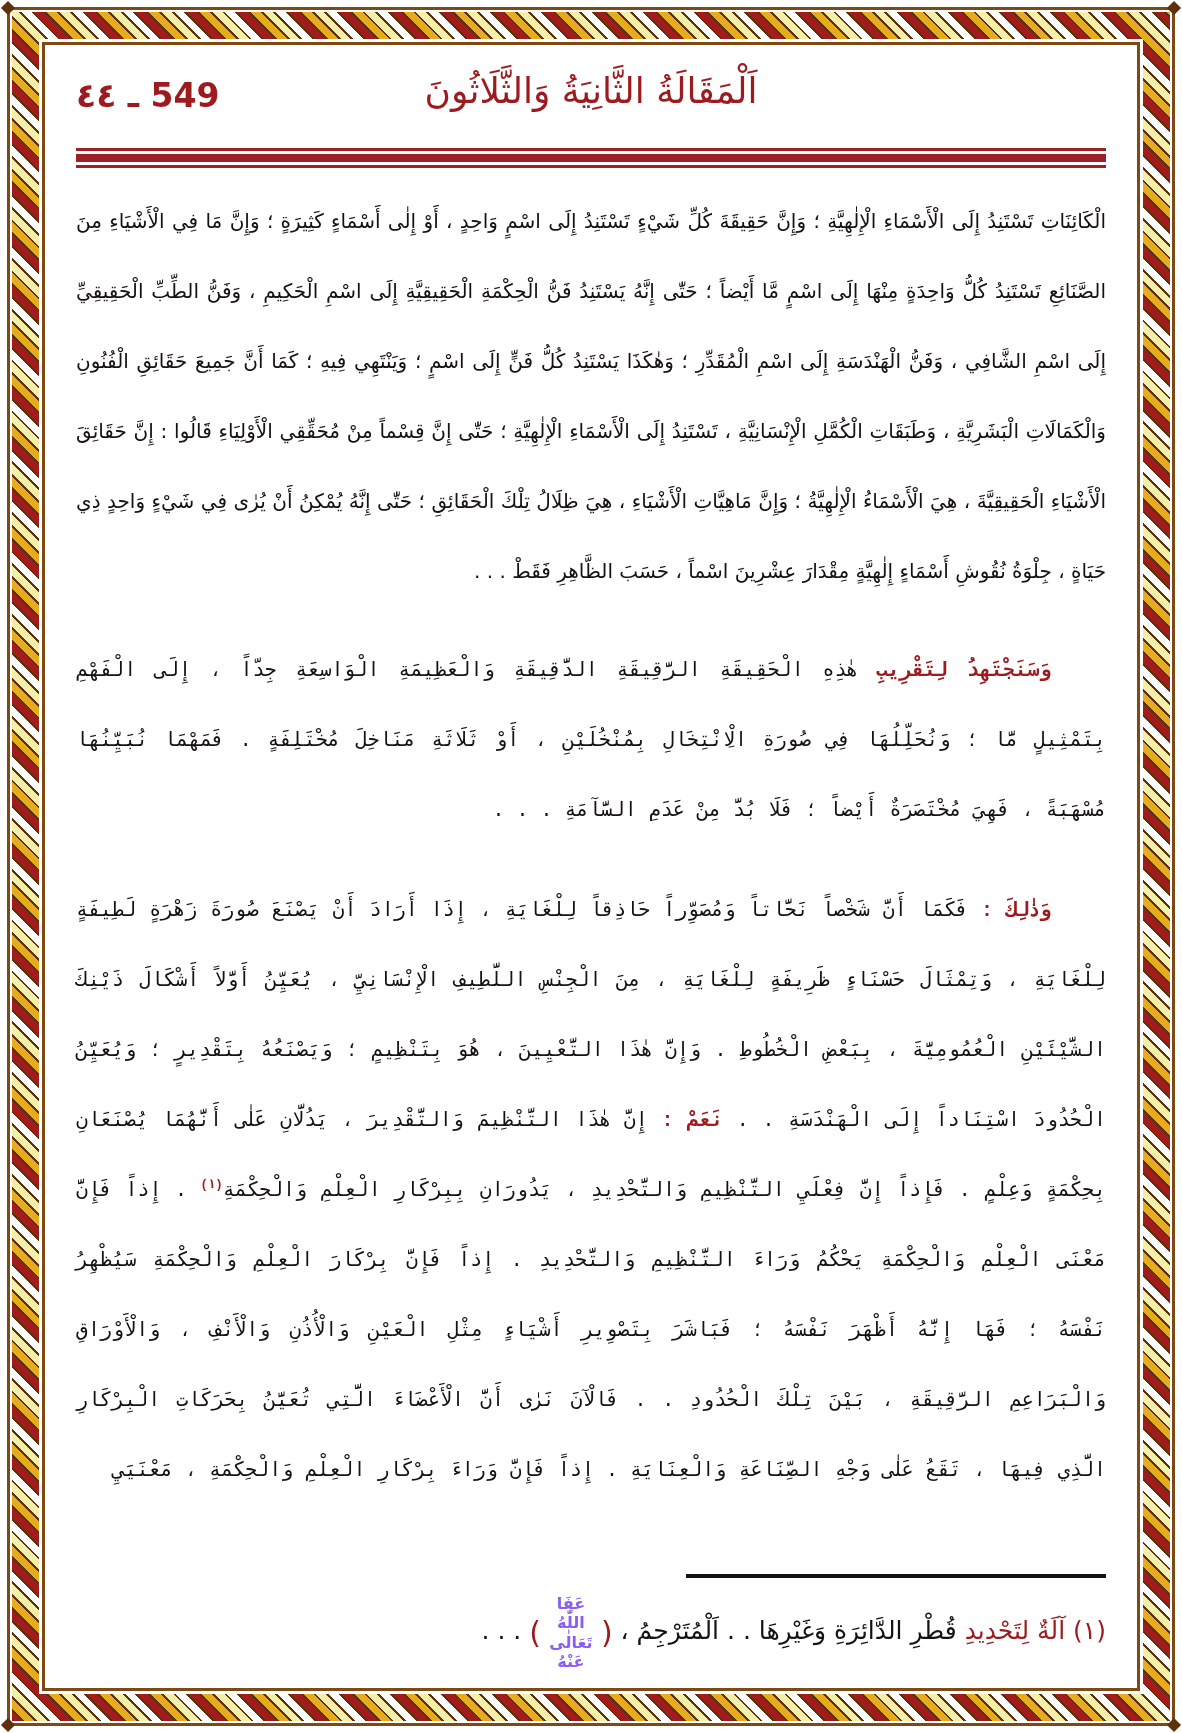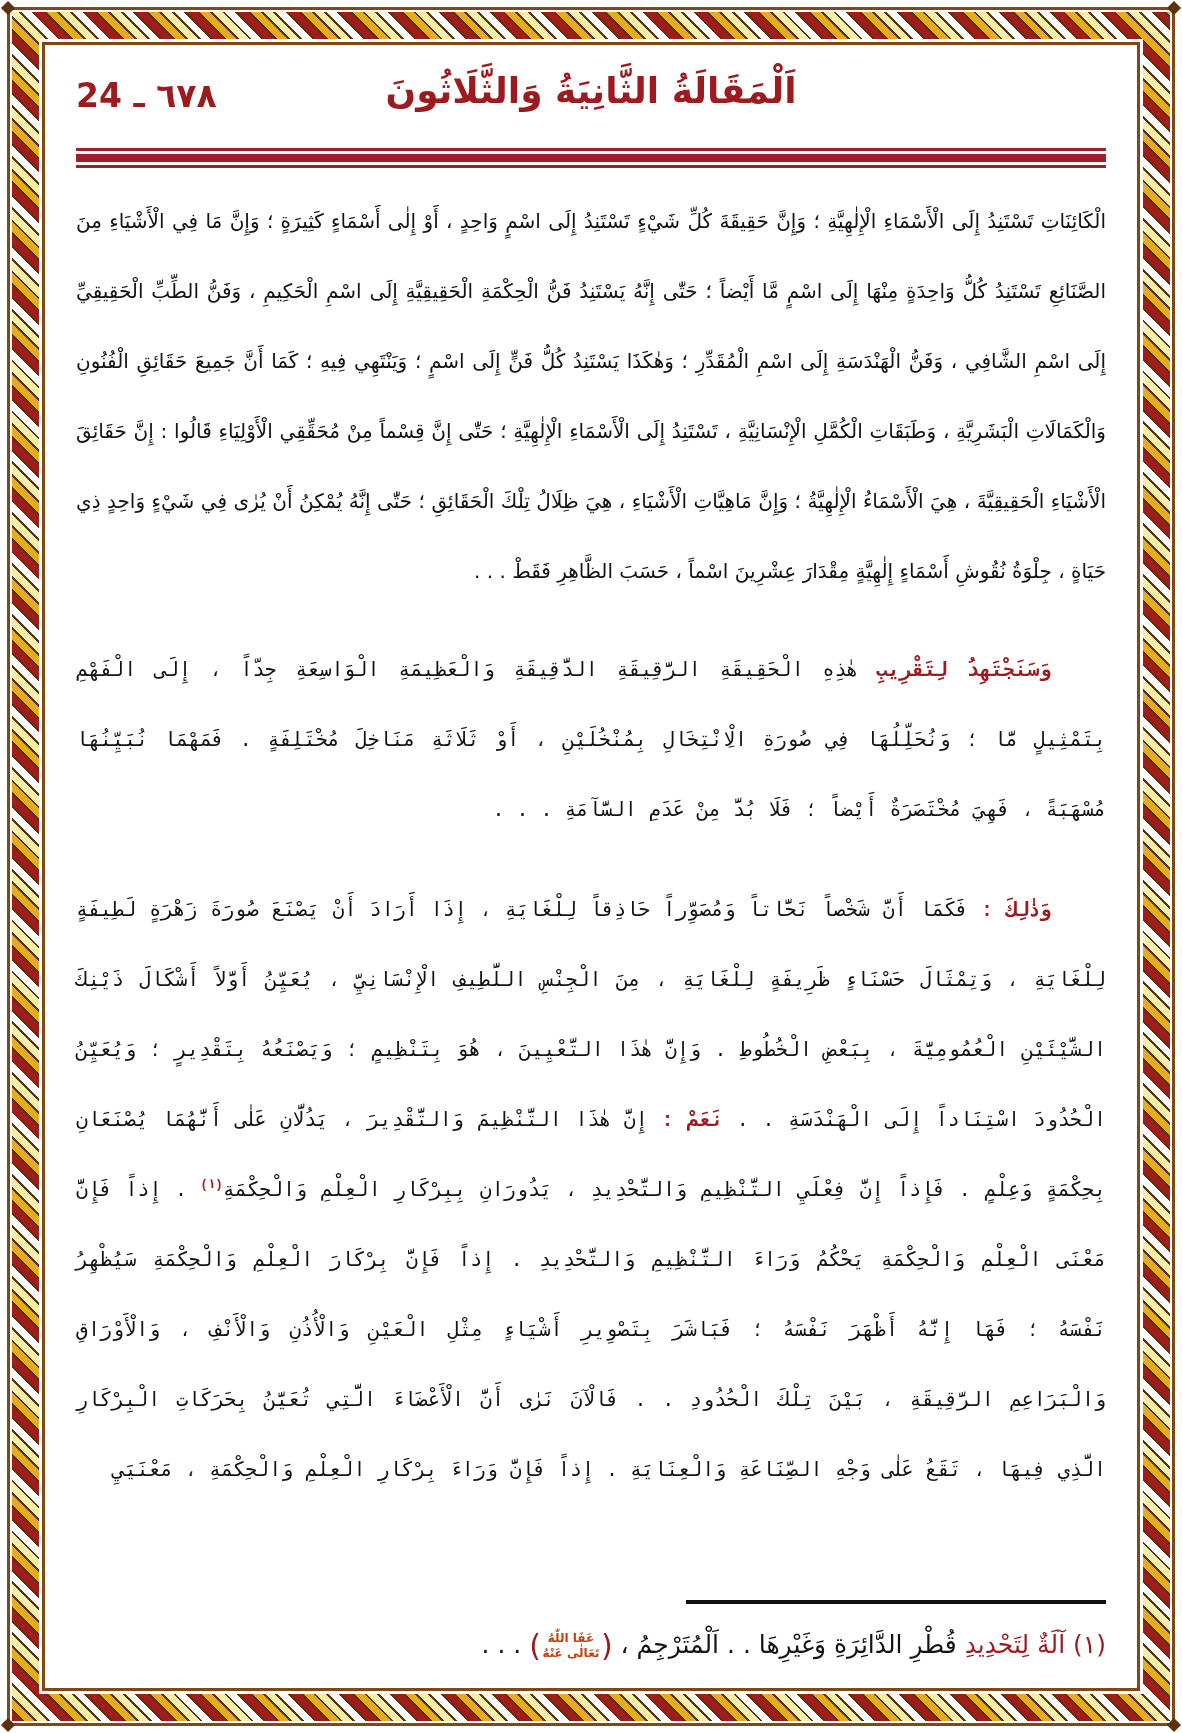--- a/index.html
+++ b/index.html
@@ -43,21 +43,21 @@
     padding:22px 14px 0 14px;
   }
   header{position:relative;height:68px;}
   .page-num{
     position:absolute;top:6px;left:0;   
     font-size:33px;font-weight:bold;color:#9d1b1f;
     letter-spacing:2px;
   }
   .title{
     margin:0;text-align:center;
-    font-size:36px;font-weight:bold;color:#9d1b1f;
+    font-size:36px;font-weight:normal;color:#9d1b1f;
   }
   .rule{margin-top:10px;}
   .rule .thin{height:3px;background:#9d2026;margin-bottom:3px;}
   .rule .thick{height:8px;background:#9d2026;margin-bottom:3px;}
 
   main{margin-top:18px;}
   p.para{
     margin:0;
     font-size:20px;
     line-height:70px;
@@ -85,42 +85,42 @@
   }
   .footnote{
     margin:0;text-align:left;
     direction:rtl;
     font-size:25px;line-height:1.7;color:#151311;
     text-align:right;
   }
   .footnote .red{color:#9d1b1f;font-weight:normal;}
   .seal-text{
     display:inline-block;width:60px;
-    font-size:12px;line-height:1.2;text-align:center;
-    color:#c2410c;font-weight:bold;vertical-align:middle;
+    font-size:16px;line-height:1.2;text-align:center;
+    color:#8b5cf6;font-weight:bold;vertical-align:middle;
   }
   .seal-paren{color:#9d1b1f;font-size:30px;vertical-align:middle;font-weight:normal;}
 </style>
 </head>
 <body>
 
 <div class="page">
 
   <div class="frame-outer"></div>
   <div class="frame-band"></div>
   <div class="frame-inner"></div>
   <div class="corner tl"></div>
   <div class="corner tr"></div>
   <div class="corner bl"></div>
   <div class="corner br"></div>
 
   <div class="content">
 
     <header>
-      <div class="page-num">٦٧٨ ـ 24</div>
+      <div class="page-num">549 ـ ٤٤</div>
       <h1 class="title">اَلْمَقَالَةُ الثَّانِيَةُ وَالثَّلَاثُونَ</h1>
     </header>
 
     <div class="rule">
       <div class="thin"></div>
       <div class="thick"></div>
       <div class="thin"></div>
     </div>
 
     <main>

